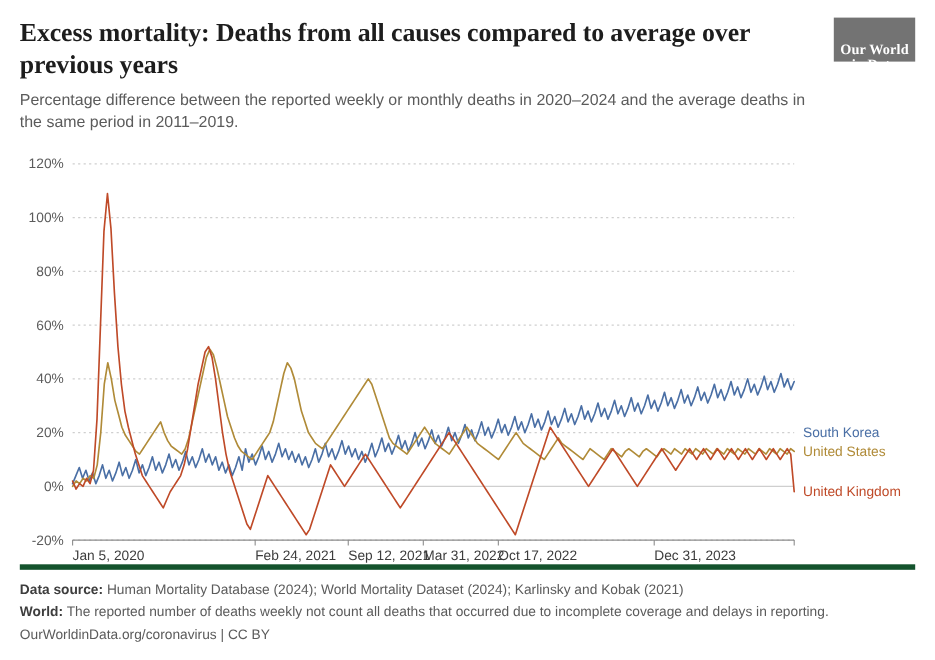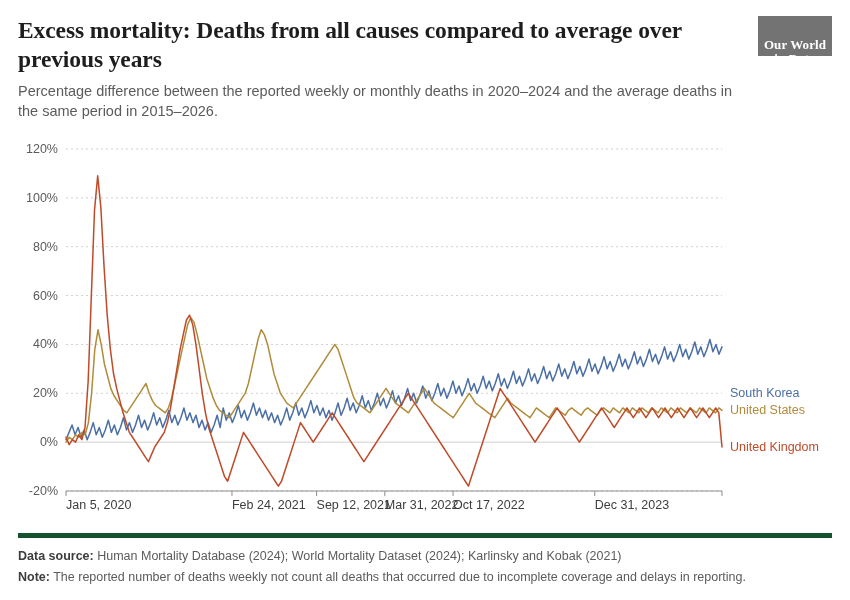--- a/index.html
+++ b/index.html
@@ -106,21 +106,21 @@
     color: #5b5b5b;
   }
 </style>
 </head>
 <body>
 
 <div class="page">
 
   <div class="header">
     <h1 class="title">Excess mortality: Deaths from all causes compared to average over previous years</h1>
-    <p class="subtitle">Percentage difference between the reported weekly or monthly deaths in 2020–2024 and the average deaths in the same period in 2015–2026.</p>
+    <p class="subtitle">Percentage difference between the reported weekly or monthly deaths in 2020–2024 and the average deaths in the same period in 2011–2019.</p>
     <div class="owid-logo">
       <span>Our World</span>
       <span class="l2">in Data</span>
     </div>
   </div>
 
   <div class="chart-wrap">
     <svg class="chart-svg" id="chart-svg" width="814" height="390" viewBox="0 0 814 390">
         <line x1="48" x2="704" y1="352" y2="352" stroke="#cfcfcf" stroke-width="1" stroke-dasharray="2,3"></line>
         <text x="40" y="356" text-anchor="end" class="ytick-label">-20%</text>
@@ -160,18 +160,21 @@
         <text x="712" y="312.0285714285714" fill="#bf4a28" class="series-label">United Kingdom</text>
       </svg>
   </div>
 
   <div class="footer">
     <div class="row">
       <b>Data source:</b>
       <span class="link">Human Mortality Database (2024); World Mortality Dataset (2024); Karlinsky and Kobak (2021)</span>
     </div>
     <div class="row">
-      <b>Note:</b>
+      <b>World:</b>
       <span>The reported number of deaths weekly not count all deaths that occurred due to incomplete coverage and delays in reporting.</span>
+    </div>
+    <div class="row">
+      <span class="link">OurWorldinData.org/coronavirus | CC BY</span>
     </div>
   </div>
 
 </div>
 
 </body></html>

